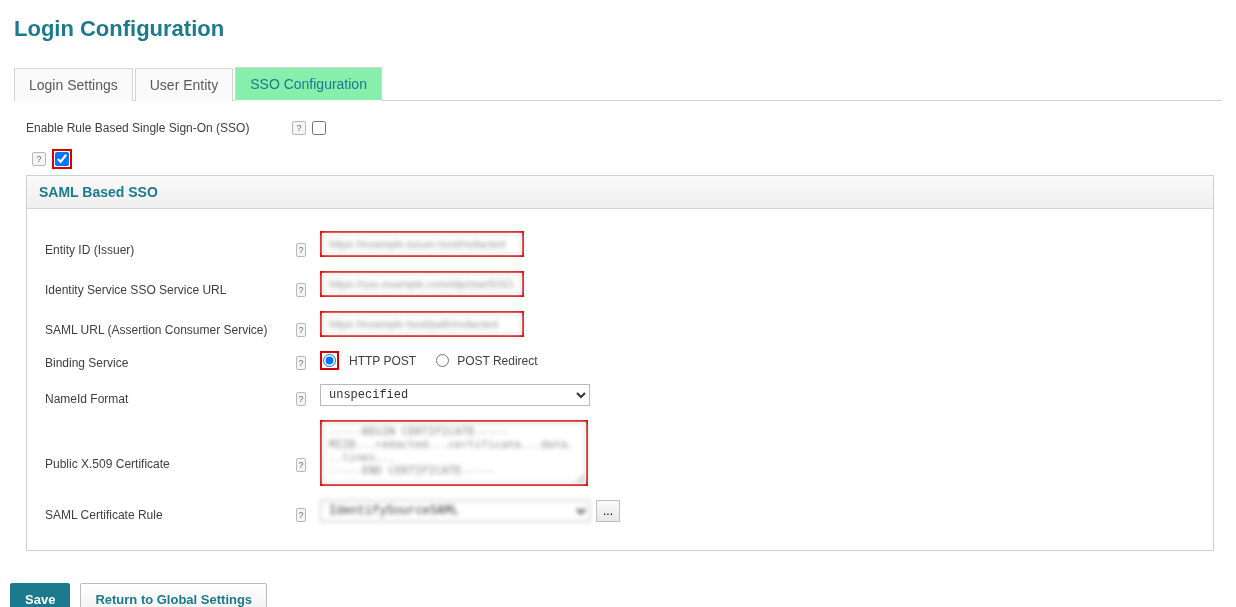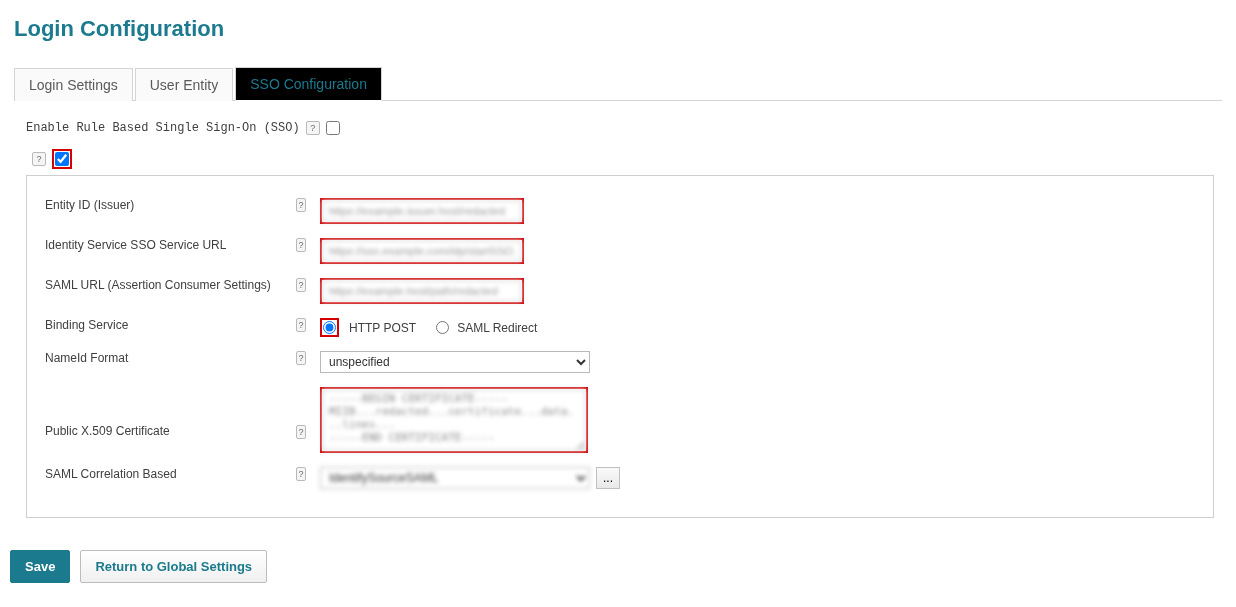--- a/index.html
+++ b/index.html
@@ -28,37 +28,36 @@
       background: #fafafa;
       margin-right: 2px;
       font-size: 14px;
       font-weight: normal;
       color: #5a5a5a;
       cursor: pointer;
       position: relative;
       top: 1px;
     }
     .tab.active {
-      background: #000000;
+      background: #86efac;
       color: #1b7a8e;
       border-bottom: 1px solid #ffffff;
     }
     .content-area {
       padding: 20px 8px 10px 12px;
     }
     .row {
       display: flex;
       align-items: center;
       margin-bottom: 14px;
     }
     .row-label {
       min-width: 260px;
       font-size: 12px;
       color: #404040;
-      font-family: Liberation Mono, monospace;
     }
     .help-icon {
       display: inline-flex;
       align-items: center;
       justify-content: center;
       width: 14px;
       height: 14px;
       border: 1px solid #b9b9b9;
       background: #f5f5f5;
       color: #6a6a6a;
@@ -87,21 +86,21 @@
       padding: 8px 12px;
       font-size: 14px;
       font-weight: bold;
       color: #1b7a8e;
     }
     .panel-body {
       padding: 22px 18px 14px 18px;
     }
     .form-row {
       display: flex;
-      align-items: flex-start;
+      align-items: flex-end;
       margin-bottom: 14px;
     }
     .form-label {
       width: 245px;
       font-size: 12px;
       color: #404040;
     }
     .help-col {
       width: 30px;
       display: flex;
@@ -129,20 +128,21 @@
       filter: blur(2.2px);
     }
     select {
       width: 270px;
       height: 22px;
       border: 1px solid #b9b9b9;
       background: #fff;
       font-size: 12px;
       color: #333;
       padding-left: 4px;
+      font-family: Liberation Mono, monospace;
     }
     .radio-group {
       display: flex;
       align-items: center;
       gap: 8px;
     }
     .radio-group label {
       font-size: 12px;
       color: #404040;
       margin-right: 12px;
@@ -209,20 +209,21 @@
   </div>
 
   <div class="row" style="margin-bottom:6px;">
     <span class="help-icon">?</span>
     <span class="highlight-box checkbox-wrap">
       <input type="checkbox" class="checkbox" checked="" style="">
     </span>
   </div>
 
   <div class="panel">
+    <div class="panel-header">SAML Based SSO</div>
     <div class="panel-body">
 
       <div class="form-row">
         <div class="form-label">Entity ID (Issuer)</div>
         <div class="help-col">
             <span class="help-icon">?</span>
           </div>
         <span class="highlight-box input-wrap">
           <input type="text" class="blurred" value="https://example.issuer.host/redacted" style="">
         </span>
@@ -232,41 +233,41 @@
         <div class="form-label">Identity Service SSO Service URL</div>
         <div class="help-col">
             <span class="help-icon">?</span>
           </div>
         <span class="highlight-box input-wrap">
           <input type="text" class="blurred" value="https://sso.example.com/idp/startSSO.ping" style="">
         </span>
       </div>
 
       <div class="form-row">
-        <div class="form-label">SAML URL (Assertion Consumer Settings)</div>
+        <div class="form-label">SAML URL (Assertion Consumer Service)</div>
         <div class="help-col">
             <span class="help-icon">?</span>
           </div>
         <span class="highlight-box input-wrap">
           <input type="text" class="blurred" value="https://example.host/path/redacted" style="">
         </span>
       </div>
 
       <div class="form-row">
         <div class="form-label">Binding Service</div>
         <div class="help-col">
             <span class="help-icon">?</span>
           </div>
         <div class="radio-group">
           <span class="highlight-box radio-wrap">
             <input type="radio" name="binding" checked="" style="">
           </span>
           <label>HTTP POST</label>
           <input type="radio" name="binding" style="">
-          <label>SAML Redirect</label>
+          <label>POST Redirect</label>
         </div>
       </div>
 
       <div class="form-row">
         <div class="form-label">NameId Format</div>
         <div class="help-col">
             <span class="help-icon">?</span>
           </div>
         <select>
           <option>unspecified</option>
@@ -279,21 +280,21 @@
             <span class="help-icon">?</span>
           </div>
         <span class="highlight-box textarea-wrap">
           <textarea class="blurred" style="">-----BEGIN CERTIFICATE-----
 MIIB...redacted...certificate...data...lines...
 -----END CERTIFICATE-----</textarea>
         </span>
       </div>
 
       <div class="form-row">
-        <div class="form-label">SAML Correlation Based</div>
+        <div class="form-label">SAML Certificate Rule</div>
         <div class="help-col">
             <span class="help-icon">?</span>
           </div>
         <span class="select-blur">
           <select>
             <option>IdentifySourceSAML</option>
           </select>
         </span>
         <button class="ellipsis-btn">...</button>
       </div>

